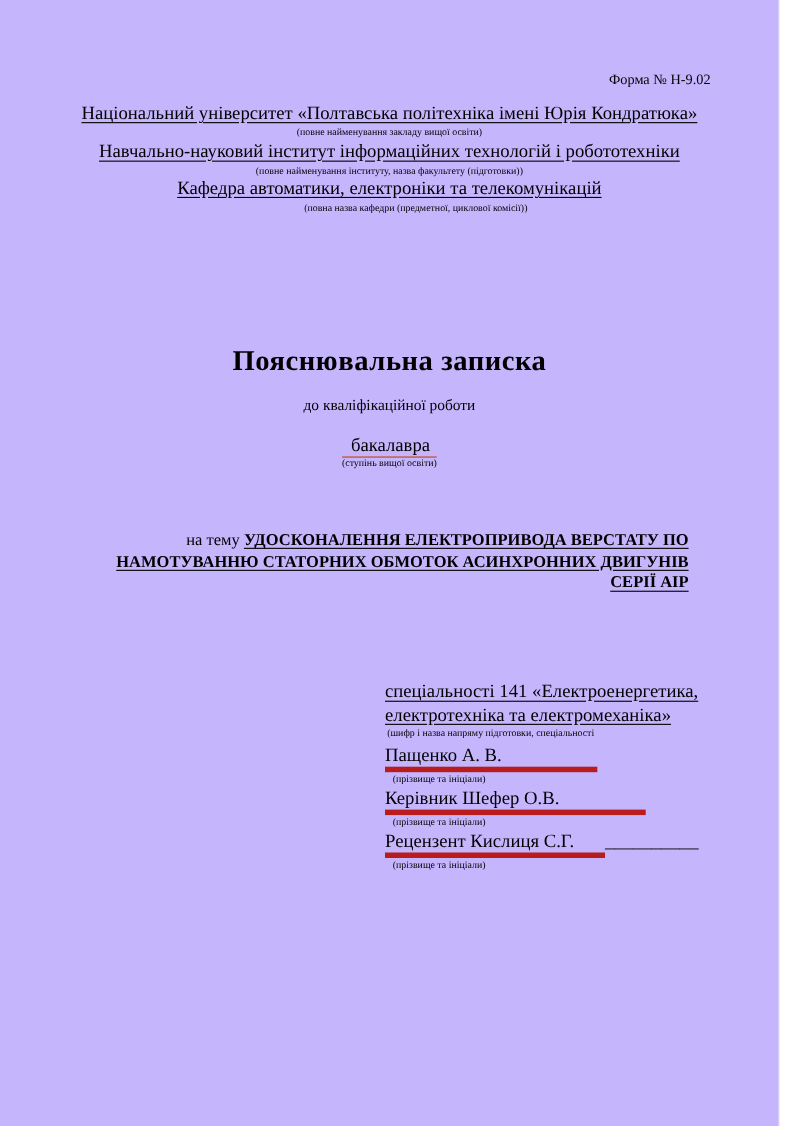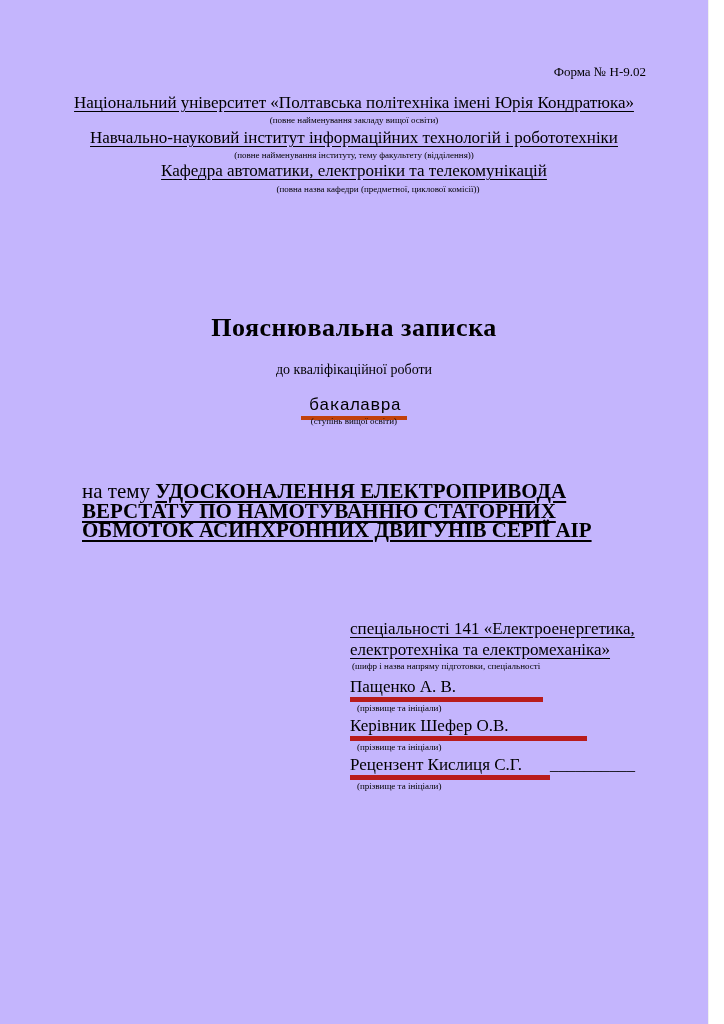--- a/index.html
+++ b/index.html
@@ -25,27 +25,27 @@
   .uni-name   { top: 93px; }
   .uni-cap    { top: 115px; }
   .inst-name  { top: 128px; }
   .inst-cap   { top: 150px; }
   .dept-name  { top: 161px; }
   .dept-cap   { top: 184px; padding-left: 48px; }
 
   .main-title { top: 313px; font-size: 26px; font-weight: bold; letter-spacing: 0.5px; }
   .subtitle   { top: 362px; font-size: 14px; }
   .degree     { top: 395px; font-size: 17px; }
-  .degree .deg-line { border-bottom: 4px solid #c2410c; padding: 0 6px 1px 8px; font-family: Liberation Mono, monospace; }
+  .degree .deg-line { border-bottom: 1px solid #c2410c; padding: 0 6px 1px 8px; }
   .degree-cap { top: 416px; }
 
   .topic {
     top: 482px; left: 82px; right: 82px;
-    text-align: left;
-    font-size: 21px; line-height: 19.5px;
+    text-align: right;
+    font-size: 15px; line-height: 19.5px;
   }
   .topic-title { font-weight: bold; text-decoration: underline; text-underline-offset: 3px; }
 
   .executor {
     left: 350px; top: 618px; width: 316px;
     font-size: 17px; line-height: 21px;
   }
   .executor .cap-shifr { padding-left: 2px; margin-top: 1px; }
 
   .sig-row { margin-top: 5px; line-height: 20px; }
@@ -62,21 +62,21 @@
 <body>
 
 <div class="page">
 
   <div class="abs form-code">Форма № Н-9.02</div>
 
   <div class="abs center small uni-cap">(повне найменування закладу вищої освіти)</div>
   <div class="abs center heading u uni-name">Національний університет «Полтавська політехніка імені Юрія Кондратюка»</div>
 
   <div class="abs center heading u inst-name">Навчально-науковий інститут інформаційних технологій і робототехніки</div>
-  <div class="abs center small inst-cap">(повне найменування інституту, тему факультету (відділення))</div>
+  <div class="abs center small inst-cap">(повне найменування інституту, назва факультету (підготовки))</div>
 
   <div class="abs center heading u dept-name">Кафедра автоматики, електроніки та телекомунікацій</div>
   <div class="abs center small dept-cap">(повна назва кафедри (предметної, циклової комісії))</div>
 
   <div class="abs center main-title">Пояснювальна записка</div>
   <div class="abs center subtitle">до кваліфікаційної роботи</div>
 
   <div class="abs center degree">
     <span class="deg-line">бакалавра</span>
   </div>

